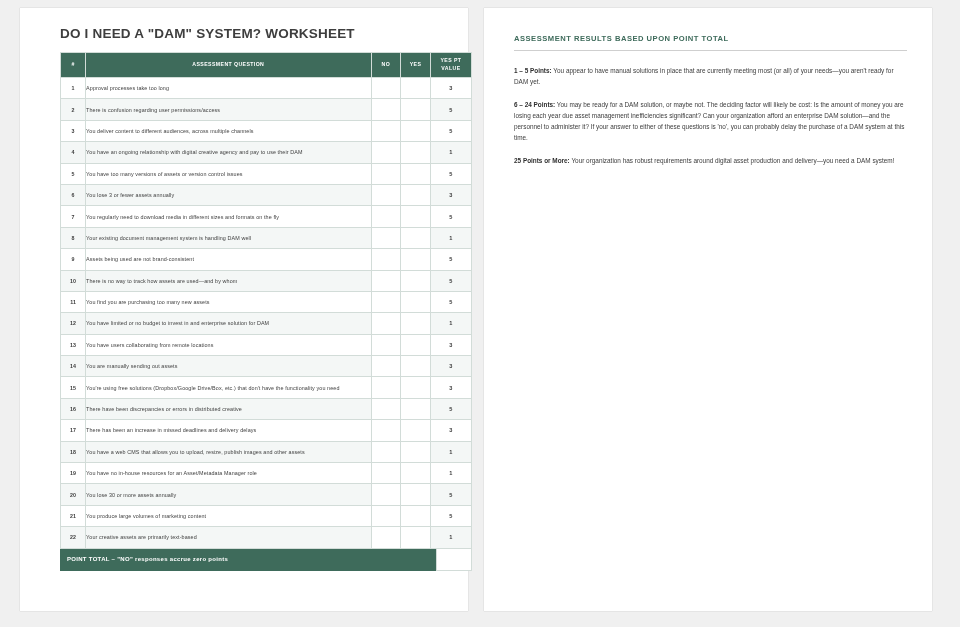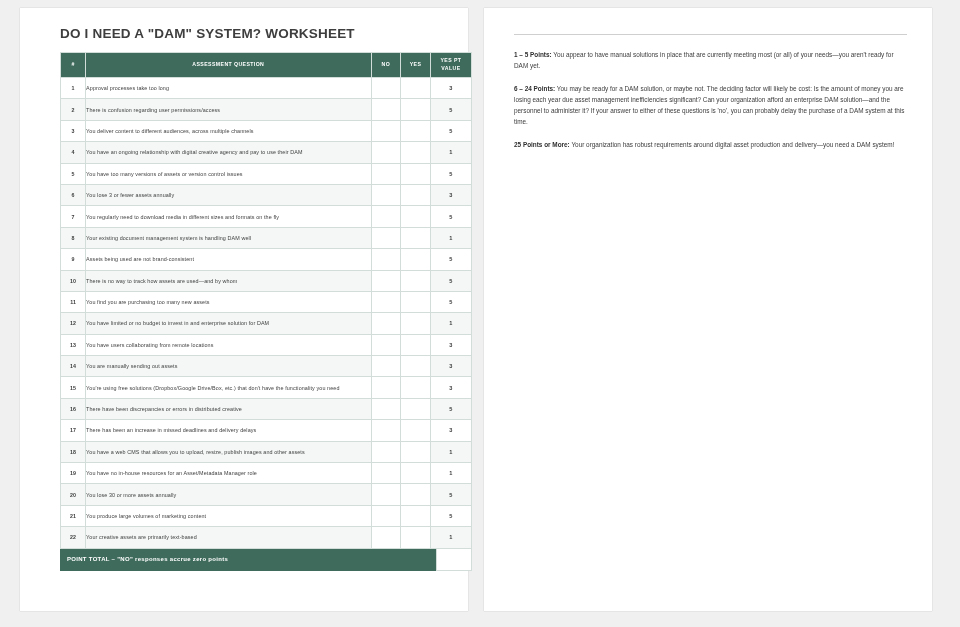--- a/index.html
+++ b/index.html
@@ -352,20 +352,21 @@
       <div class="total-row">
         <div class="total-label">POINT TOTAL – "NO" responses accrue zero points</div>
         <div class="total-box"></div>
       </div>
 
     </div>
   </div>
 
   <div class="page page-right">
     <div class="page-inner-right">
+      <h2 class="results-title">ASSESSMENT RESULTS BASED UPON POINT TOTAL</h2>
       <div class="rule"></div>
       <div id="results-paras">
           <p class="para"><b>1 – 5 Points:</b><span> You appear to have manual solutions in place that are currently meeting most (or all) of your needs—you aren't ready for DAM yet.</span></p>
           <p class="para"><b>6 – 24 Points:</b><span> You may be ready for a DAM solution, or maybe not. The deciding factor will likely be cost: Is the amount of money you are losing each year due asset management inefficiencies significant? Can your organization afford an enterprise DAM solution—and the personnel to administer it? If your answer to either of these questions is 'no', you can probably delay the purchase of a DAM system at this time.</span></p>
           <p class="para"><b>25 Points or More:</b><span> Your organization has robust requirements around digital asset production and delivery—you need a DAM system!</span></p>
         </div>
     </div>
   </div>
 
 </div>

